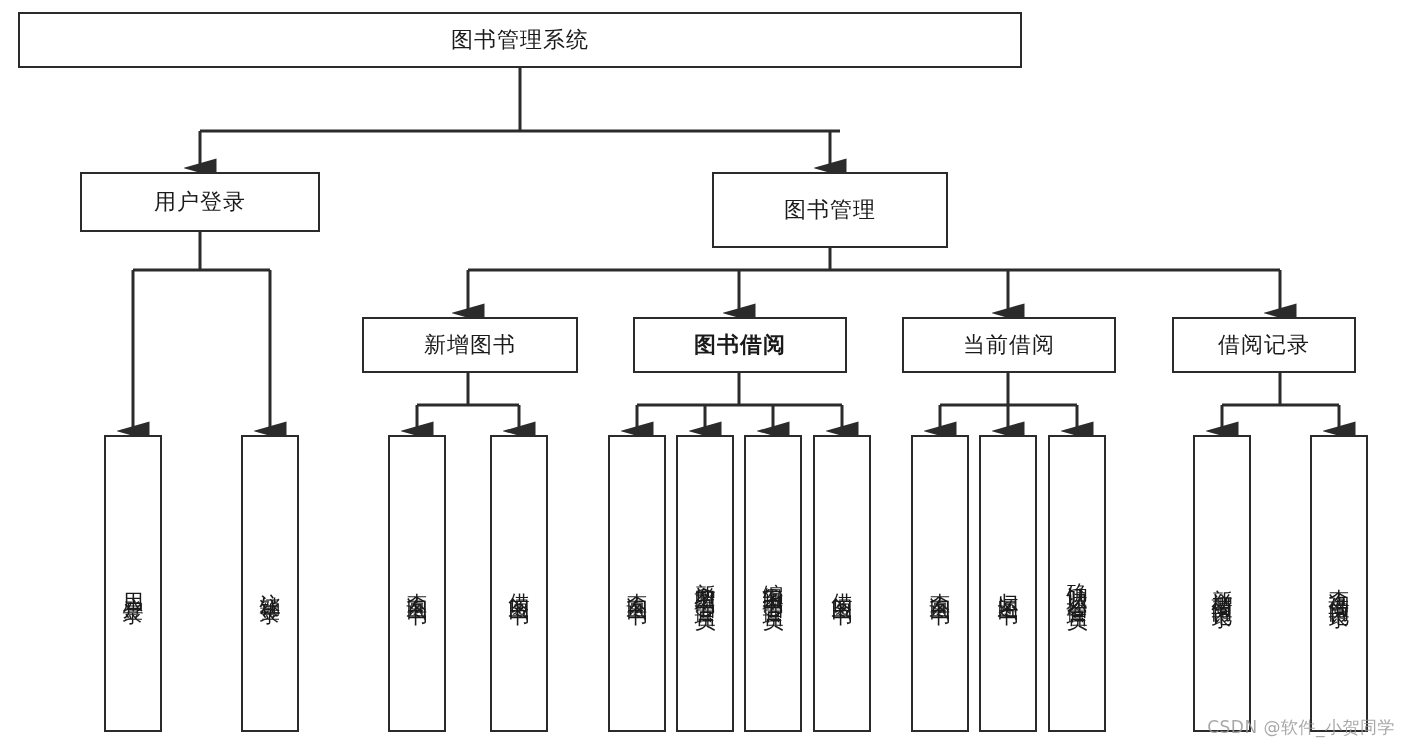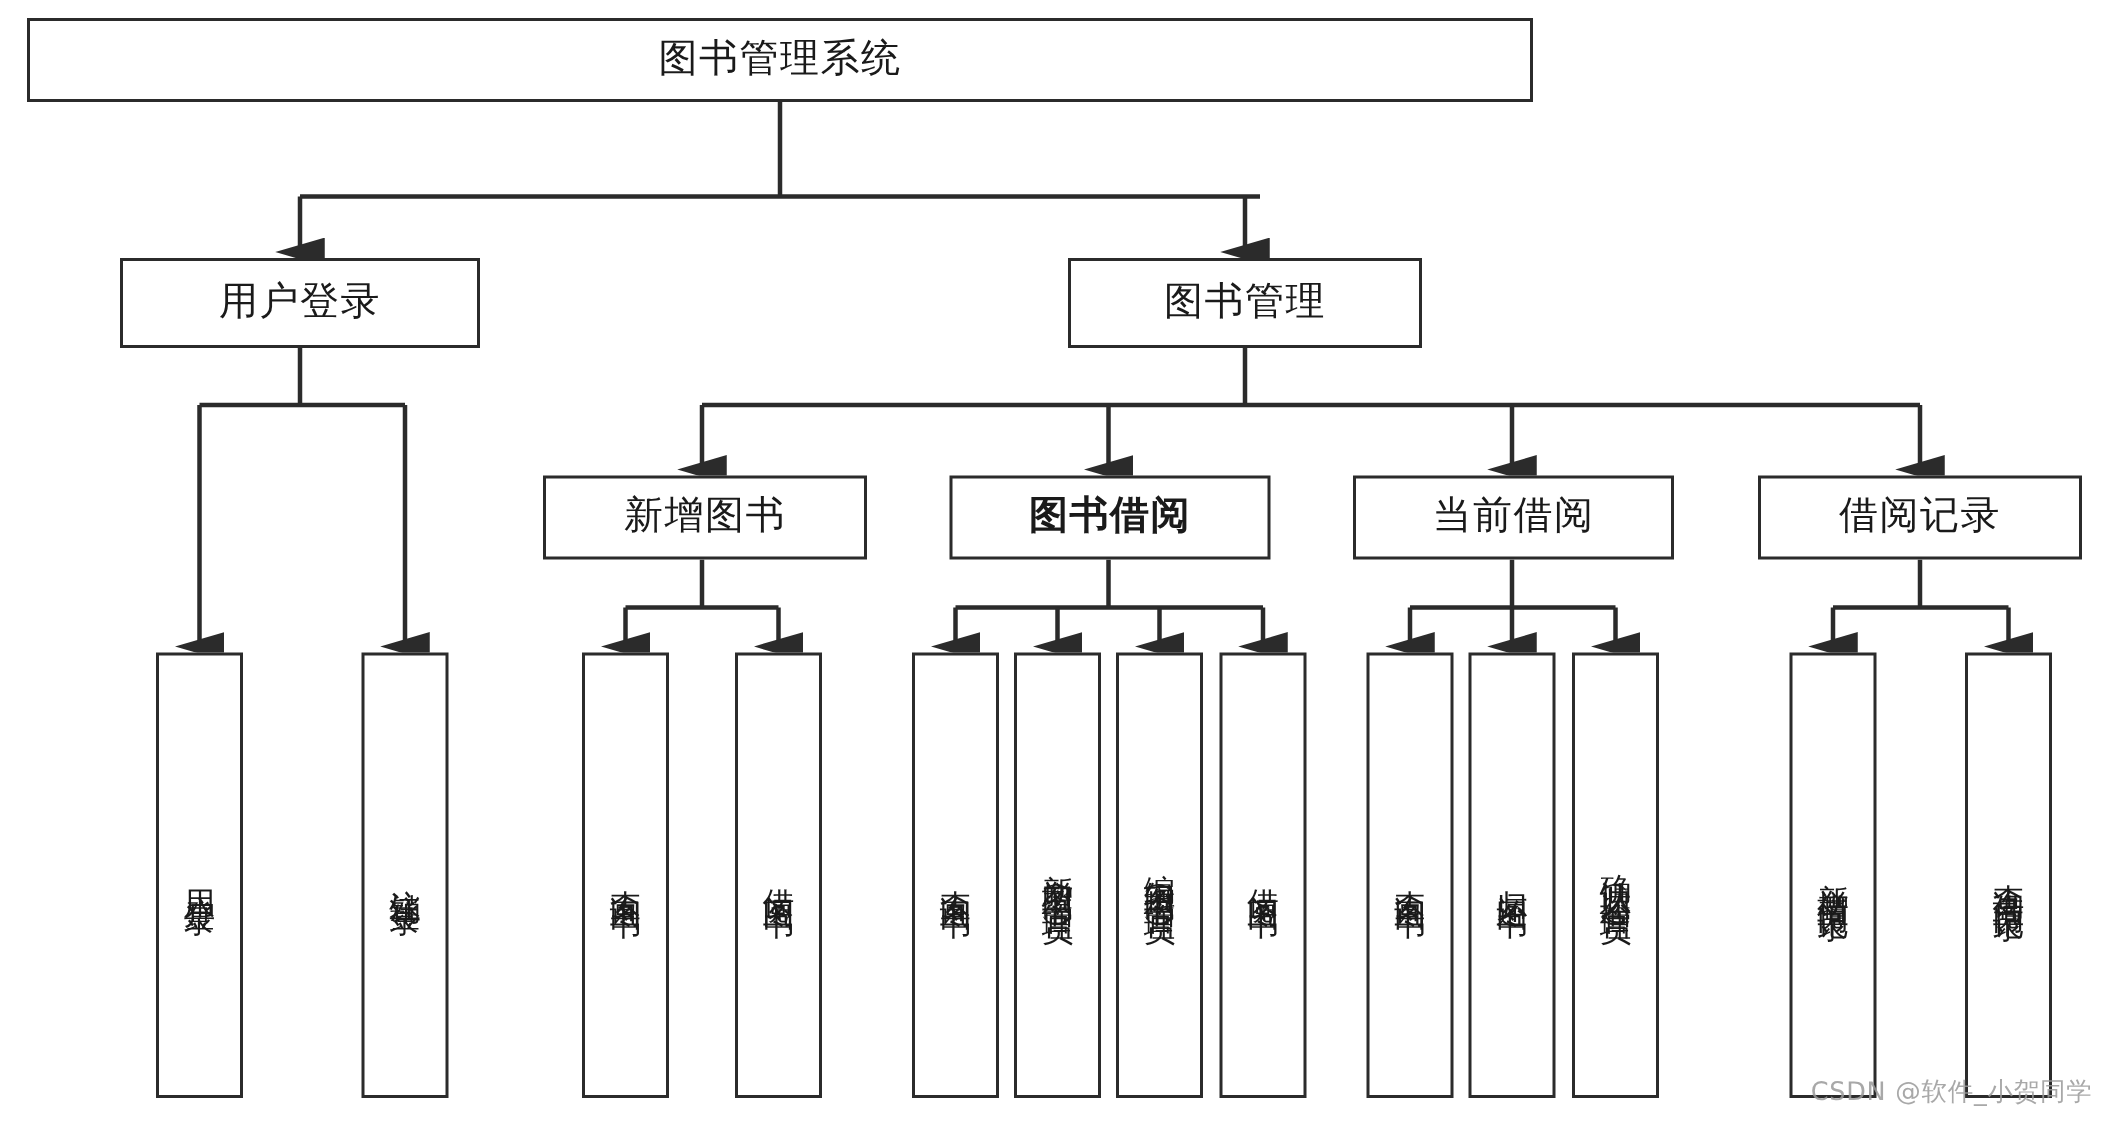--- a/index.html
+++ b/index.html
@@ -30,21 +30,21 @@
     box-sizing: border-box;
     background: #ffffff;
     border: 2px solid #2b2b2b;
     display: flex;
     align-items: center;
     justify-content: center;
     color: #1a1a1a;
     text-align: center;
   }
   .node.horiz {
-    font-size: 26px;
+    font-size: 22px;
     letter-spacing: 1px;
     line-height: 1.2;
   }
   .node.vert {
     writing-mode: vertical-rl;
     text-orientation: upright;
     font-size: 21px;
     letter-spacing: 4px;
     line-height: 1.15;
     padding: 6px 0;
@@ -124,37 +124,37 @@
   </svg>
 
   <div class="node horiz" style="left:18px; top:12px; width:1004px; height:56px;">
     <span class="nlabel">图书管理系统</span>
   </div>
 
   <div class="node horiz" style="left:80px; top:172px; width:240px; height:60px;">
     <span class="nlabel">用户登录</span>
   </div>
 
-  <div class="node horiz" style="left:712px; top:172px; width:236px; height:60px;">
+  <div class="node horiz" style="left:712px; top:172px; width:236px; height:76px;">
     <span class="nlabel">图书管理</span>
   </div>
 
   <div class="node horiz" style="left:362px; top:317px; width:216px; height:56px;">
     <span class="nlabel">新增图书</span>
   </div>
 
   <div class="node horiz" style="left:633px; top:317px; width:214px; height:56px;font-weight:bold;">
     <span class="nlabel">图书借阅</span>
   </div>
 
   <div class="node horiz" style="left:902px; top:317px; width:214px; height:56px;">
     <span class="nlabel">当前借阅</span>
   </div>
 
-  <div class="node horiz" style="left:1172px; top:317px; width:216px; height:56px;">
+  <div class="node horiz" style="left:1172px; top:317px; width:184px; height:56px;">
     <span class="nlabel">借阅记录</span>
   </div>
 
   <div class="node vert" style="left:104px; top:435px; width:58px; height:297px;">
     <span class="nlabel">用户登录</span>
   </div>
 
   <div class="node vert" style="left:241px; top:435px; width:58px; height:297px;">
     <span class="nlabel">注销登录</span>
   </div>

